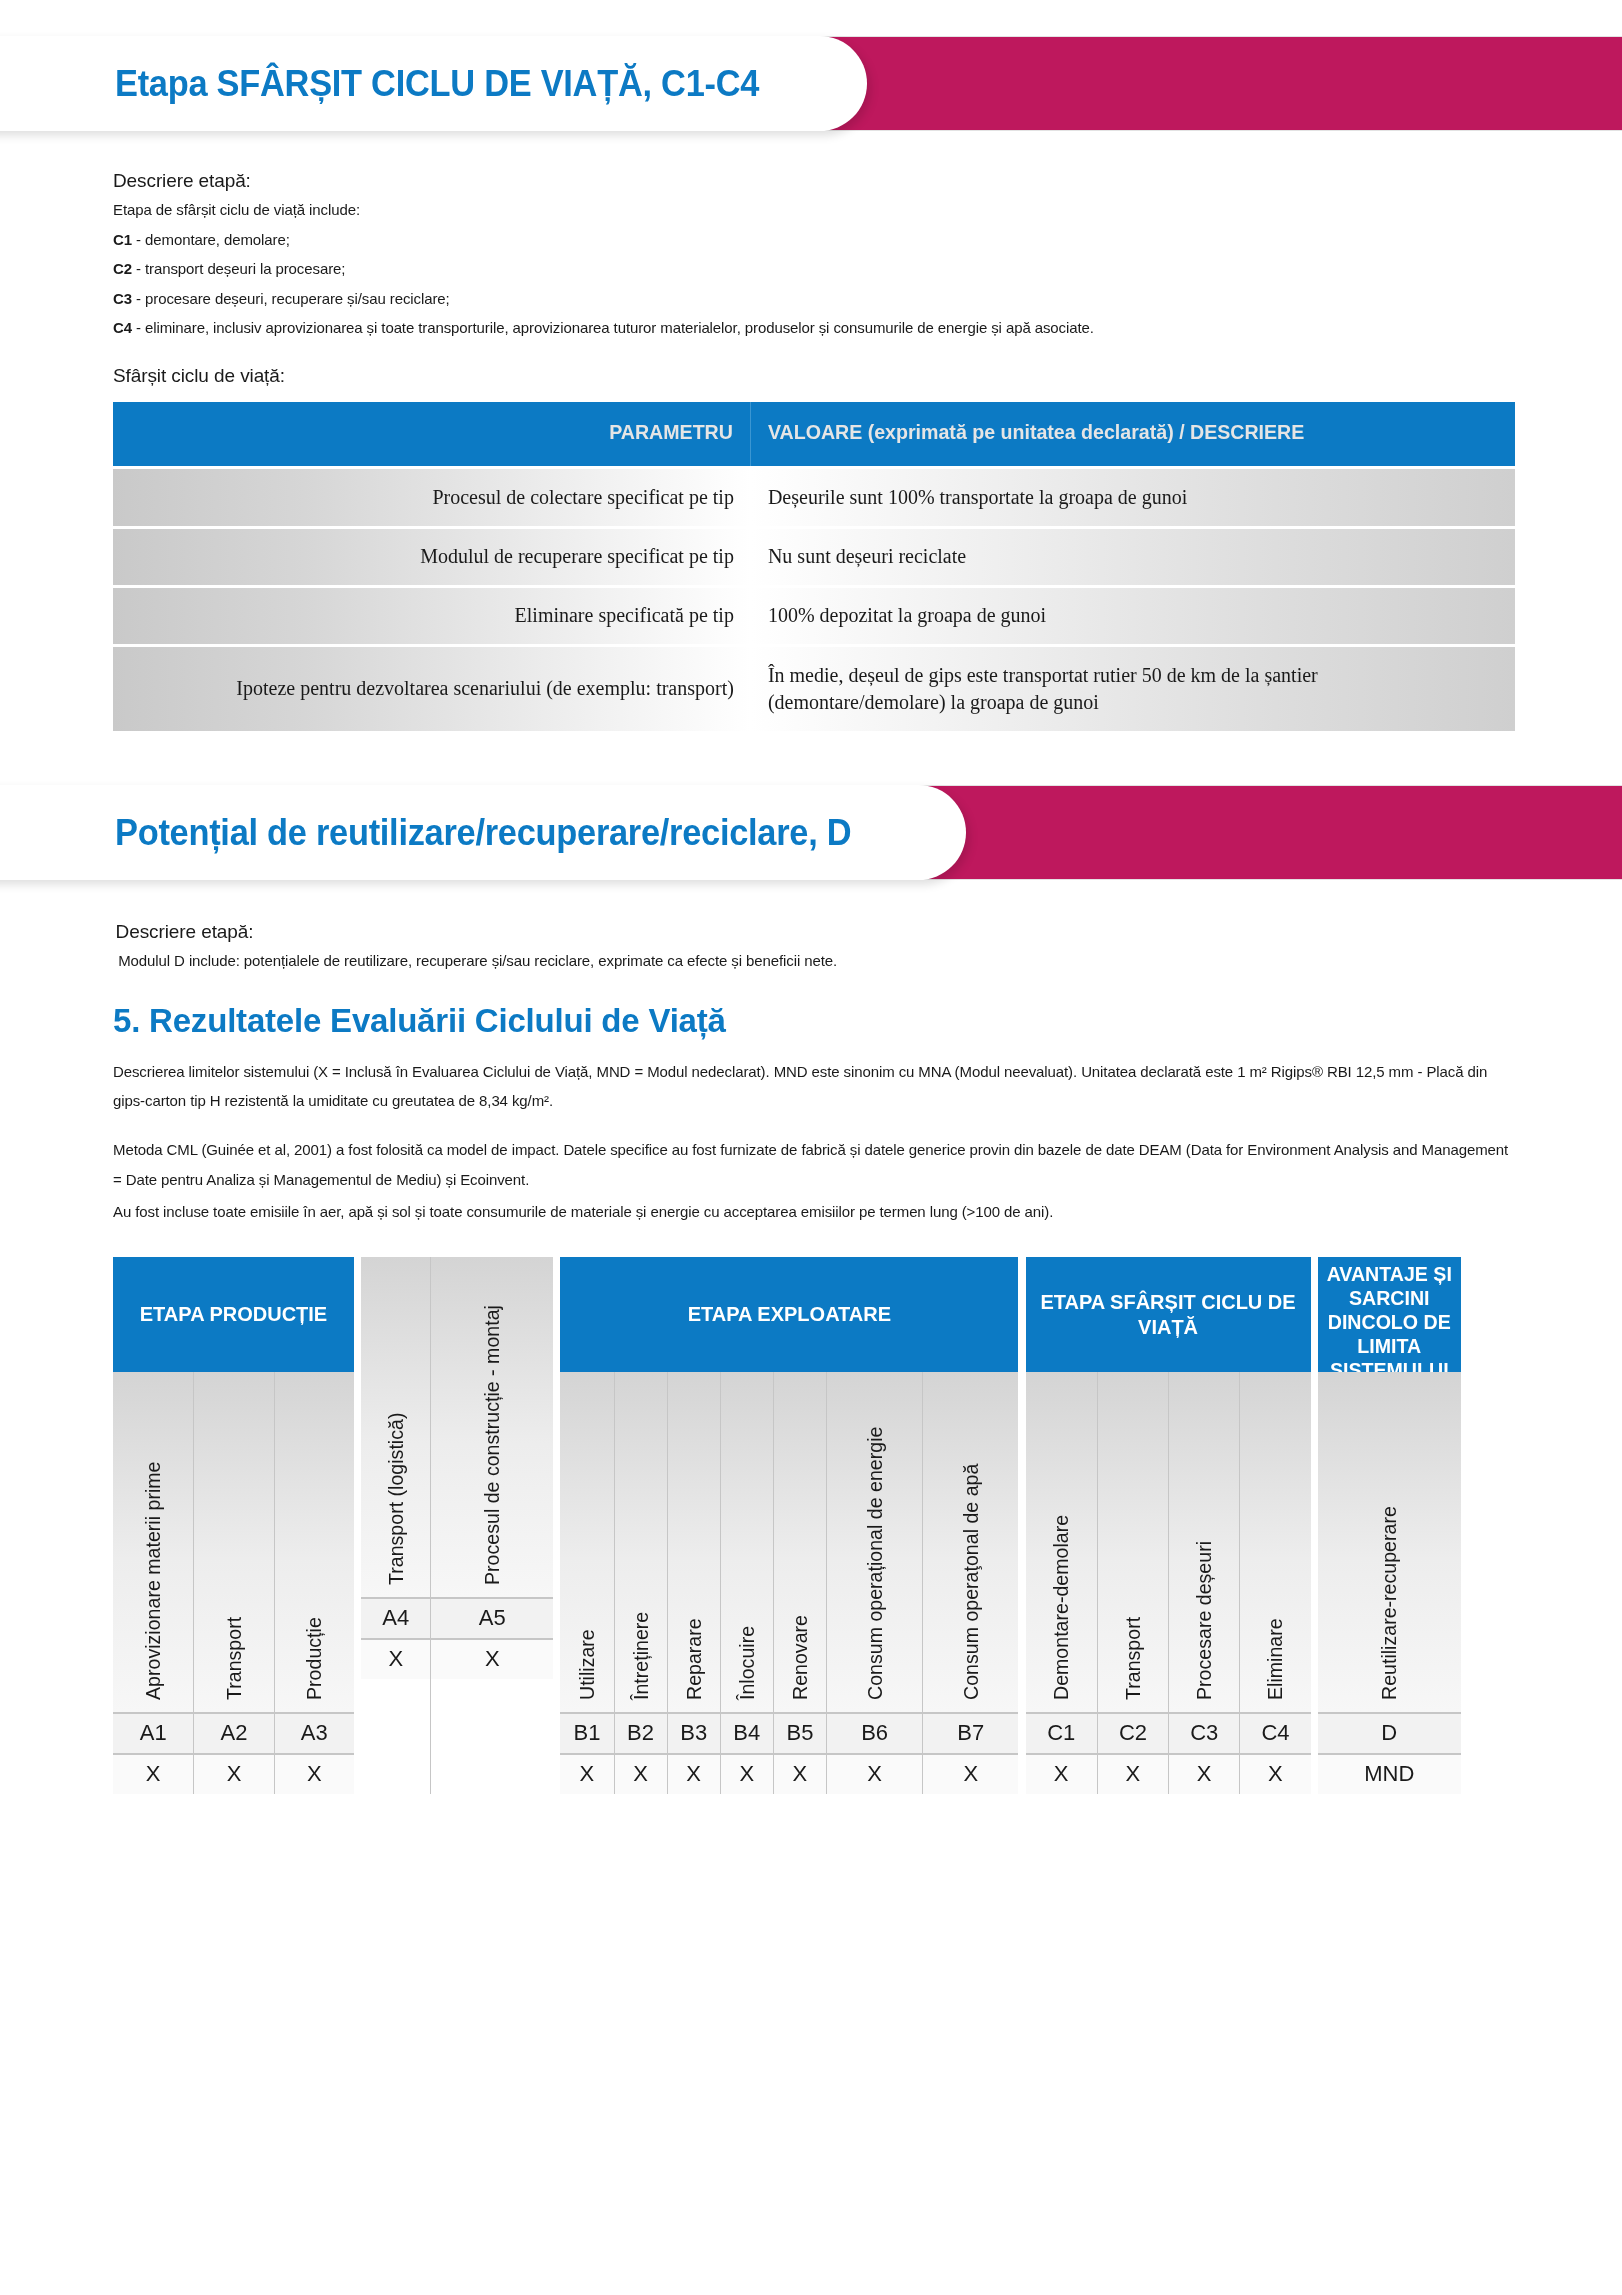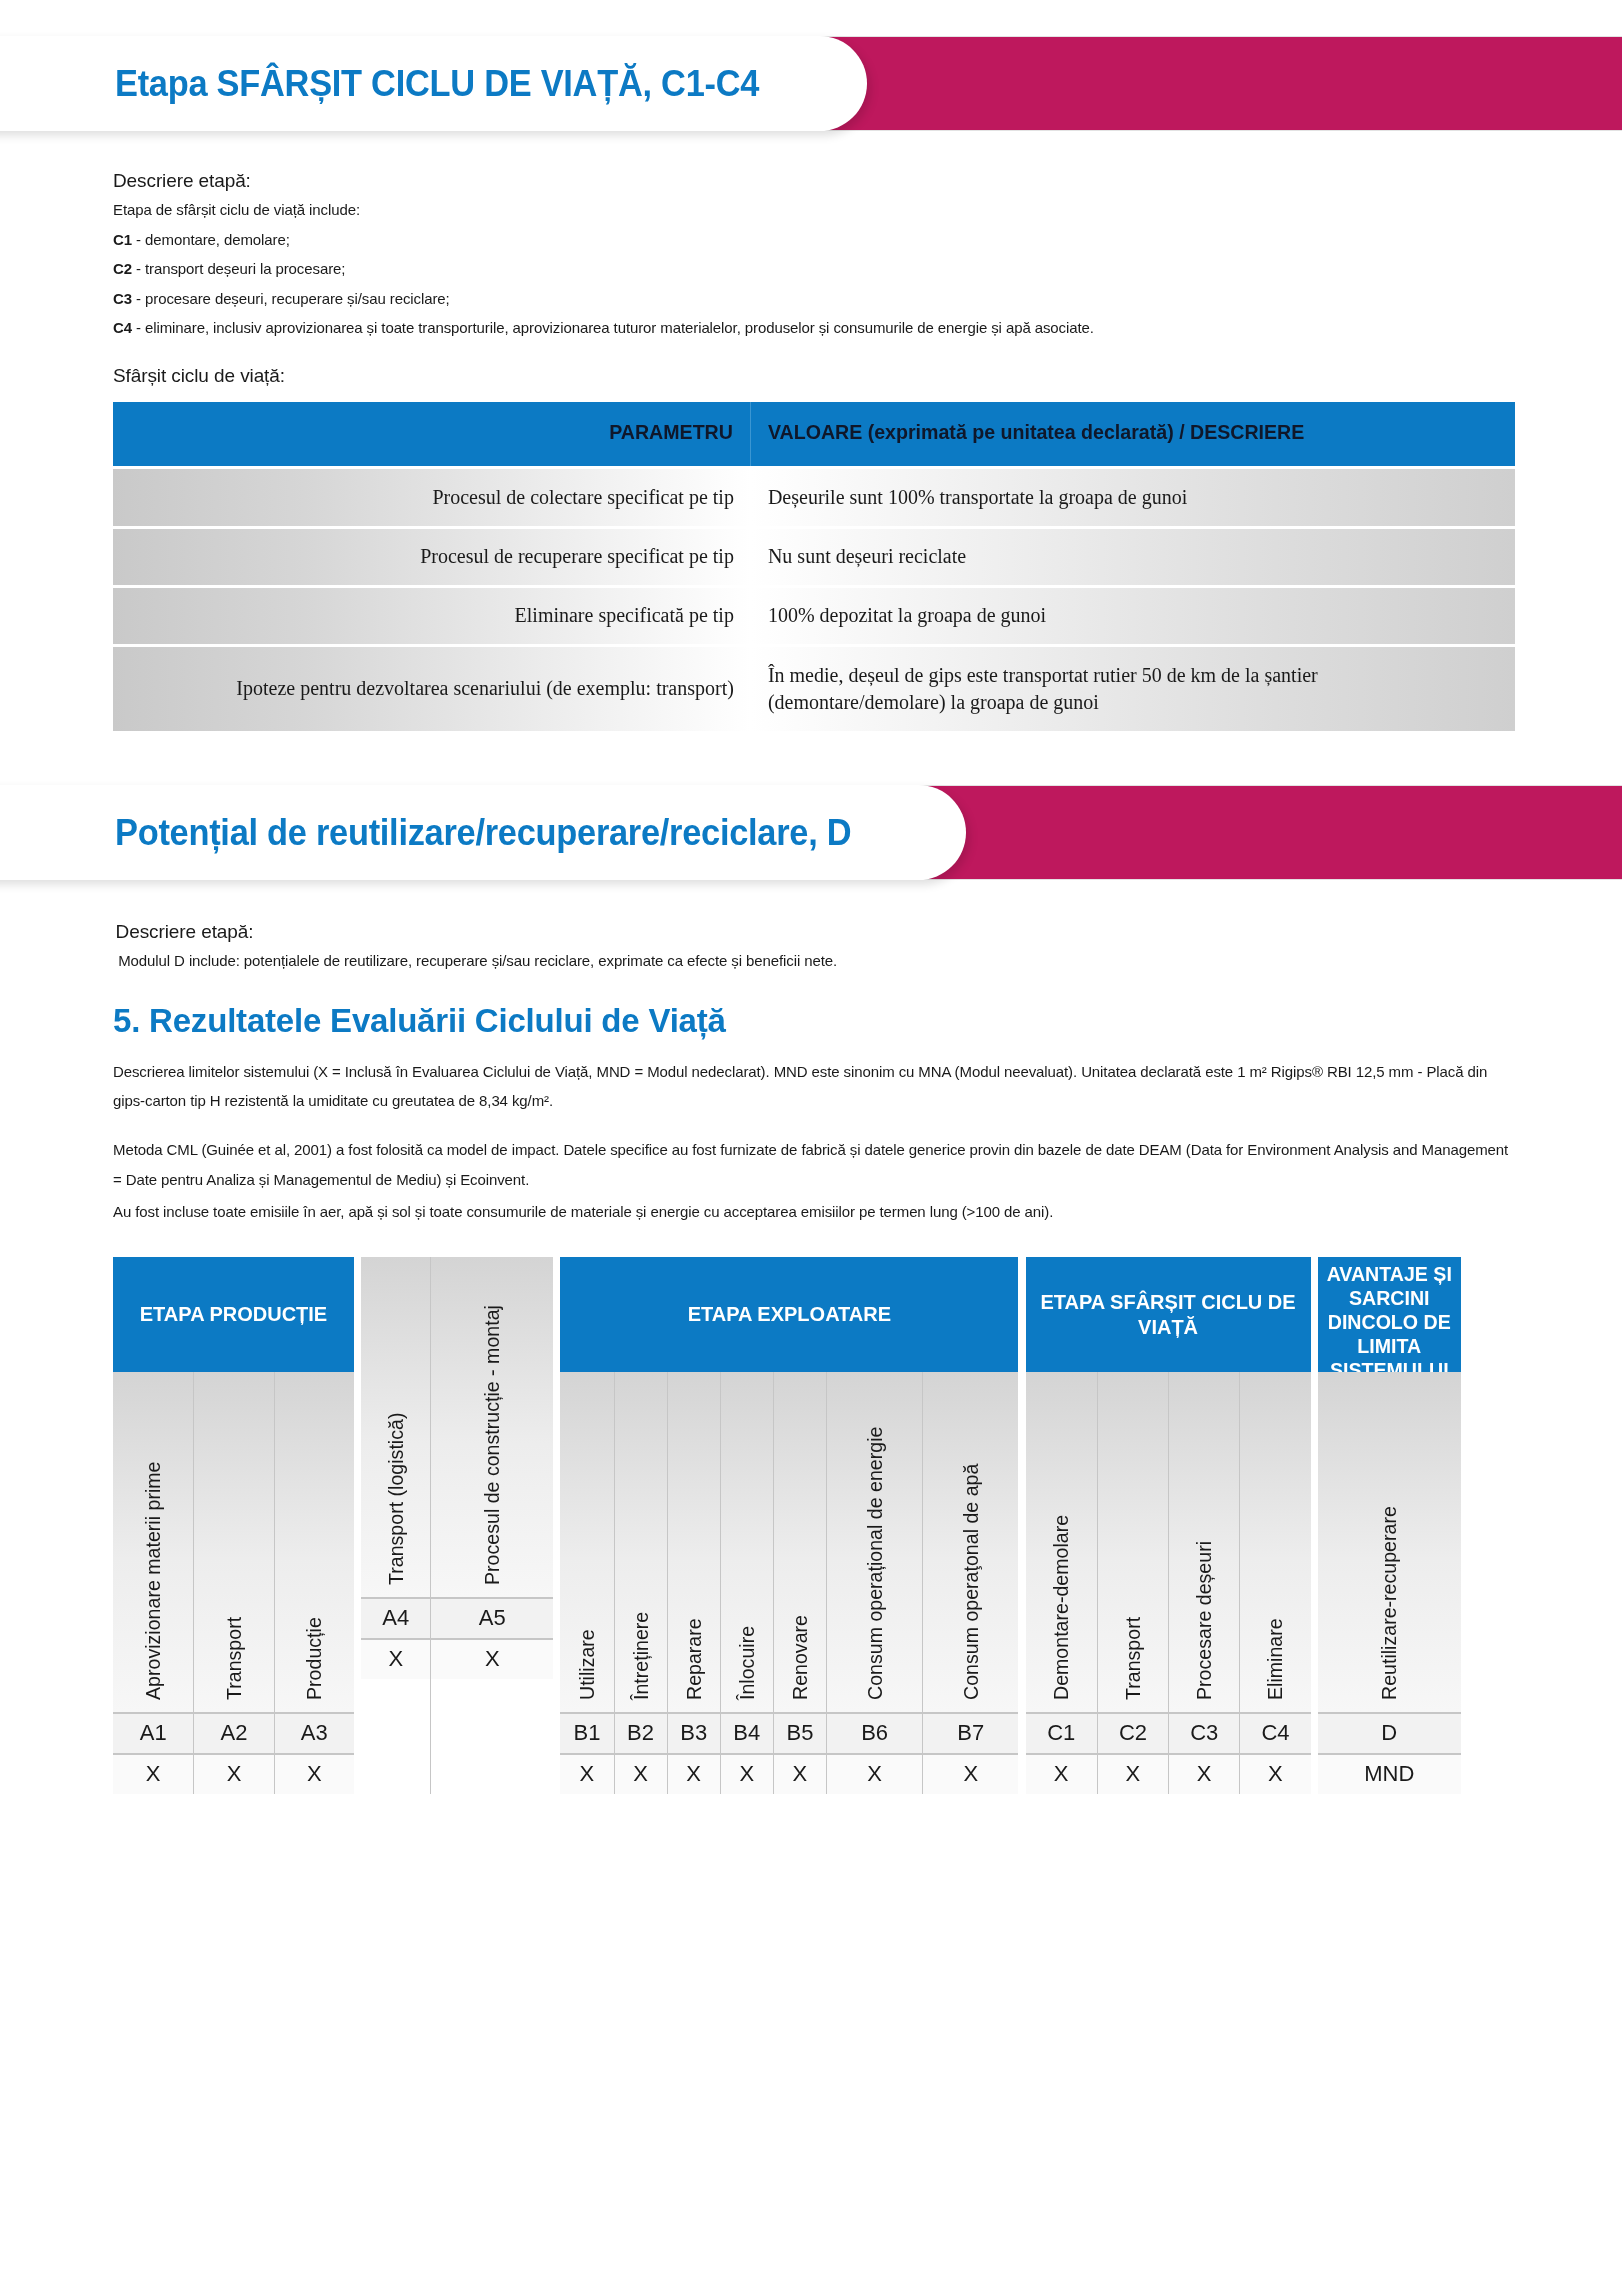--- a/index.html
+++ b/index.html
@@ -67,21 +67,21 @@
 
   
   .ptable {
     width: 100%;
     border-collapse: separate;
     border-spacing: 0 3.3px;
     table-layout: fixed;
   }
   .ptable th {
     background: #0c7ac4;
-    color: #0f172a;
+    color: #e5e5e5;
     font-size: 19.6px;
     font-weight: bold;
     line-height: 27.5px;
     text-align: left;
     vertical-align: top;
     padding: 17px 17px 19.6px 17px;
   }
   .ptable th.th-param {
     text-align: right;
     border-right: 1.3px solid #3b96d2;
@@ -220,21 +220,21 @@
         <th class="th-param">PARAMETRU</th>
         <th>VALOARE (exprimată pe unitatea declarată) / DESCRIERE</th>
       </tr>
     </thead>
     <tbody>
       <tr>
         <td class="c-left">Procesul de colectare specificat pe tip</td>
         <td class="c-right">Deșeurile sunt 100% transportate la groapa de gunoi</td>
       </tr>
       <tr>
-        <td class="c-left">Procesul de recuperare specificat pe tip</td>
+        <td class="c-left">Modulul de recuperare specificat pe tip</td>
         <td class="c-right">Nu sunt deșeuri reciclate</td>
       </tr>
       <tr>
         <td class="c-left">Eliminare specificată pe tip</td>
         <td class="c-right">100% depozitat la groapa de gunoi</td>
       </tr>
       <tr>
         <td class="c-left">Ipoteze pentru dezvoltarea scenariului (de exemplu: transport)</td>
         <td class="c-right">În medie, deșeul de gips este transportat rutier 50 de km de la șantier (demontare/demolare) la groapa de gunoi</td>
       </tr>

